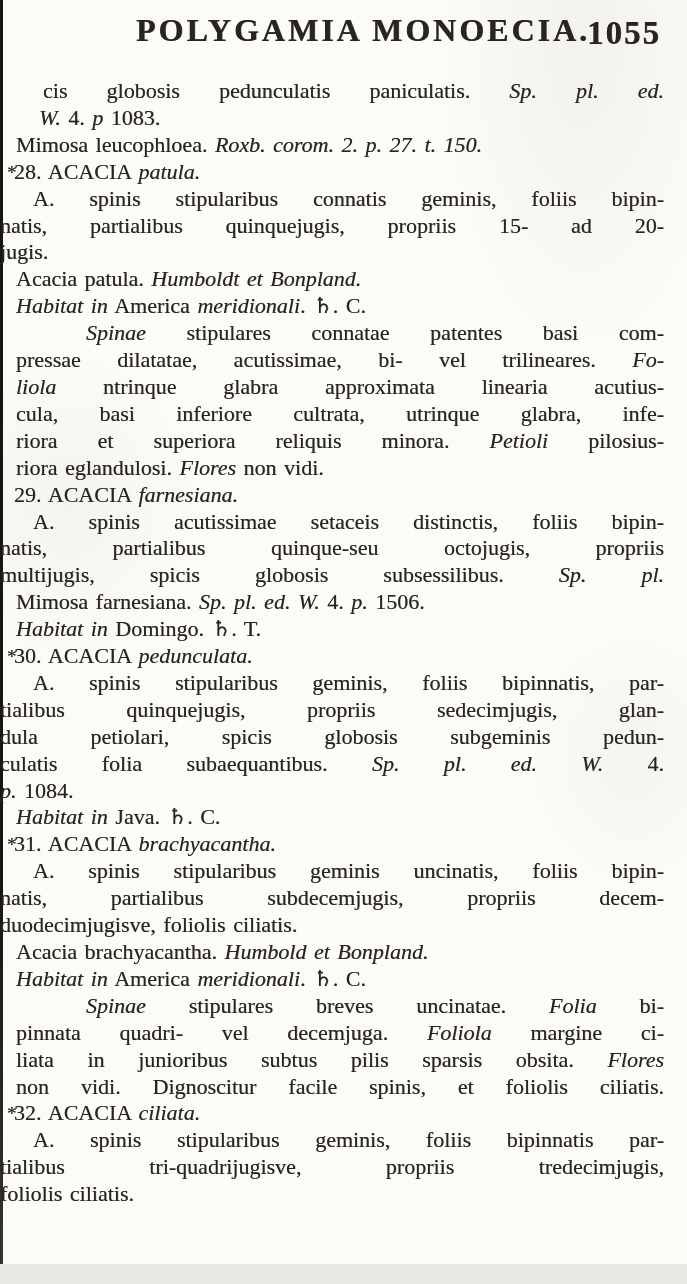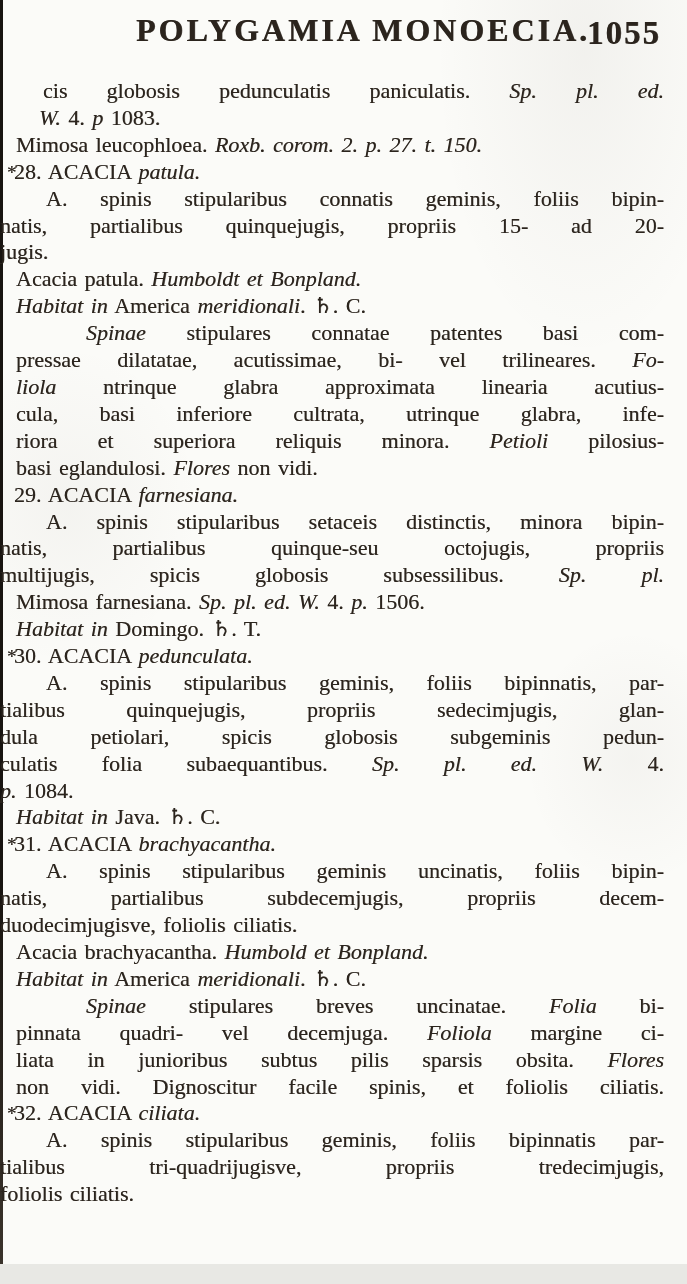--- a/index.html
+++ b/index.html
@@ -56,21 +56,21 @@
   .ln.fill { text-align: justify; text-align-last: justify; }
   .it { font-style: italic; }
   .star {
     position: absolute;
     left: 7px; top: 1px;
     font-size: 19px;
     font-style: normal;
   }
   .c-entry { padding-left: 14px; }
   .c-flush { padding-left: 16px; }
-  .c-diag  { padding-left: 33px; margin-left: 13px; }
+  .c-diag  { padding-left: 33px; }
   .c-cont  { }
   .c-para  { padding-left: 86px; }
   .c-ref   { padding-left: 39px; }
   .c-cis   { padding-left: 43px; }
 </style>
 </head>
 <body>
 
 <div class="page">
   <div class="edge-strip"></div>
@@ -88,23 +88,23 @@
       <div class="ln c-diag fill"><span>A. spinis stipularibus connatis geminis, foliis bipin-</span></div>
       <div class="ln c-cont fill"><span>natis, partialibus quinquejugis, propriis 15- ad 20-</span></div>
       <div class="ln c-cont"><span>jugis.</span></div>
       <div class="ln c-flush"><span>Acacia patula.  </span><span class="it">Humboldt et Bonpland.</span></div>
       <div class="ln c-flush"><span class="it">Habitat in</span><span> America </span><span class="it">meridionali</span><span>. ♄. C.</span></div>
       <div class="ln c-para fill"><span class="it">Spinae</span><span> stipulares connatae patentes basi com-</span></div>
       <div class="ln c-flush fill"><span>pressae dilatatae, acutissimae, bi- vel trilineares. </span><span class="it">Fo-</span></div>
       <div class="ln c-flush fill"><span class="it">liola</span><span> ntrinque glabra approximata linearia acutius-</span></div>
       <div class="ln c-flush fill"><span>cula, basi inferiore cultrata, utrinque glabra, infe-</span></div>
       <div class="ln c-flush fill"><span>riora et superiora reliquis minora. </span><span class="it">Petioli</span><span> pilosius-</span></div>
-      <div class="ln c-flush"><span>basi eglandulosi.  </span><span class="it">Flores</span><span> non vidi.</span></div>
+      <div class="ln c-flush"><span>riora eglandulosi.  </span><span class="it">Flores</span><span> non vidi.</span></div>
       <div class="ln c-entry"><span>29. ACACIA </span><span class="it">farnesiana.</span></div>
-      <div class="ln c-diag fill"><span>A. spinis stipularibus setaceis distinctis, minora bipin-</span></div>
+      <div class="ln c-diag fill"><span>A. spinis acutissimae setaceis distinctis, foliis bipin-</span></div>
       <div class="ln c-cont fill"><span>natis, partialibus quinque-seu octojugis, propriis</span></div>
       <div class="ln c-cont fill"><span>multijugis, spicis globosis subsessilibus. </span><span class="it">Sp. pl.</span></div>
       <div class="ln c-flush"><span>Mimosa farnesiana.  </span><span class="it">Sp. pl. ed. W.</span><span> 4. </span><span class="it">p.</span><span> 1506.</span></div>
       <div class="ln c-flush"><span class="it">Habitat in</span><span> Domingo.  ♄. T.</span></div>
       <div class="ln c-entry"><span class="star">*</span><span>30. ACACIA </span><span class="it">pedunculata.</span></div>
       <div class="ln c-diag fill"><span>A. spinis stipularibus geminis, foliis bipinnatis, par-</span></div>
       <div class="ln c-cont fill"><span>tialibus quinquejugis, propriis sedecimjugis, glan-</span></div>
       <div class="ln c-cont fill"><span>dula petiolari, spicis globosis subgeminis pedun-</span></div>
       <div class="ln c-cont fill"><span>culatis folia subaequantibus. </span><span class="it">Sp. pl. ed. W.</span><span> 4.</span></div>
       <div class="ln c-cont"><span class="it">p.</span><span> 1084.</span></div>

